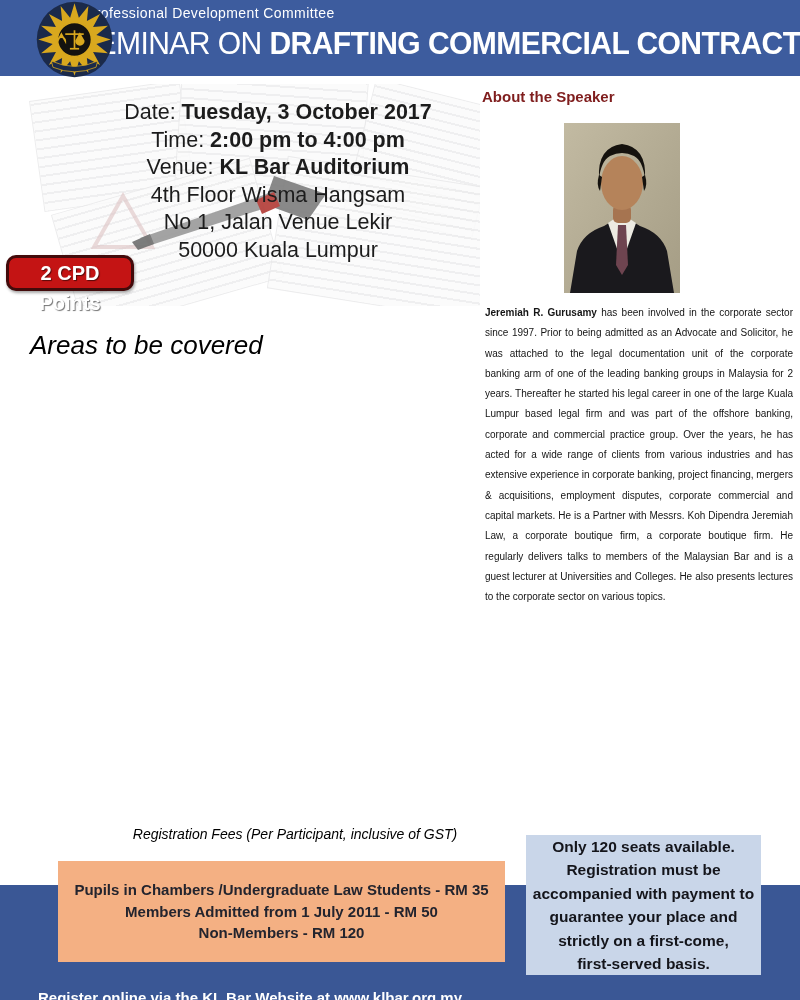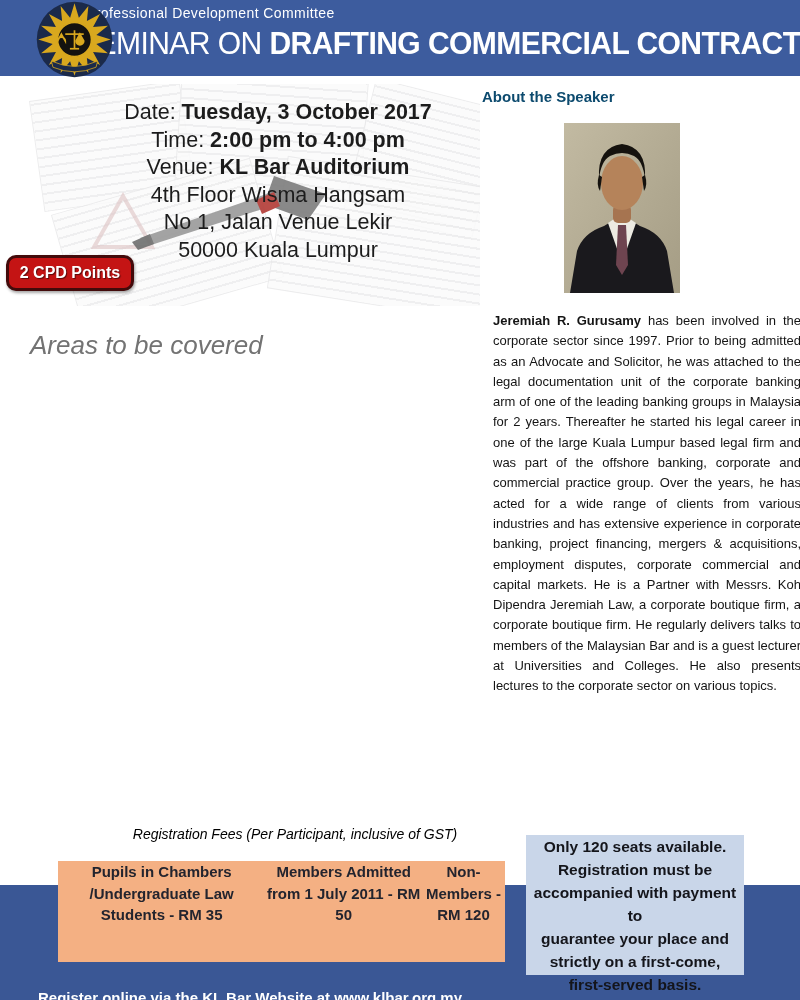--- a/index.html
+++ b/index.html
@@ -26,46 +26,46 @@
   .s4{left:36px;top:100px;width:205px;height:122px;transform:rotate(-16deg);}
   .s5{left:248px;top:88px;width:215px;height:132px;transform:rotate(9deg);}
   .triangle-graphic{position:absolute;left:62px;top:108px;width:66px;height:60px;opacity:.55;}
   .dart-graphic{position:absolute;left:100px;top:76px;width:210px;height:110px;opacity:.9;}
   
   .event-block{position:absolute;left:100px;top:99px;width:356px;text-align:right;
     font-size:21.5px;color:#1c1c1c;}
   .event-line{line-height:27.5px;white-space:nowrap;text-align:center;}
   .event-line b{font-weight:700;}
   .cpd-badge{position:absolute;left:6px;top:255px;width:122px;height:30px;background:#c41414;
-    border:3px solid #430b0b;border-radius:10px;color:#fff;font-weight:700;font-size:16px;
+    border:3px solid #430b0b;border-radius:10px;color:#fff;font-weight:700;font-size:20px;
     text-align:center;line-height:30px;text-shadow:1px 1px 1px rgba(0,0,0,.55);
     box-shadow:1px 2px 3px rgba(0,0,0,.35);}
   
-  .areas-heading{position:absolute;left:30px;top:330px;font-style:italic;font-size:26px;color:#737373;}
+  .areas-heading{position:absolute;left:30px;top:330px;font-style:italic;font-size:26px;color:#000000;}
   .areas-list{position:absolute;left:56px;top:380px;width:335px;margin:0;padding:0;list-style:none;
     font-size:24.5px;color:#0d0d0d;}
   .areas-list li{position:relative;padding-left:26px;margin-bottom:6px;line-height:32px;}
   .areas-list li::before{content:"";position:absolute;left:2px;top:12px;width:9px;height:9px;
     border-radius:50%;background:#0d0d0d;}
   
-  .speaker-heading{position:absolute;left:482px;top:88px;font-size:15px;font-weight:700;color:#0c4a6e;}
+  .speaker-heading{position:absolute;left:482px;top:88px;font-size:15px;font-weight:700;color:#7f1d1d;}
   .speaker-photo{position:absolute;left:564px;top:123px;width:116px;height:170px;}
-  .bio{position:absolute;left:481px;top:299px;width:308px;margin:12px;font-size:13px;
+  .bio{position:absolute;left:481px;top:299px;width:308px;margin:4px;font-size:10px;
     line-height:20.3px;text-align:justify;color:#141414;}
   .bio b{font-weight:700;}
   
   .fees-heading{position:absolute;left:60px;top:826px;width:470px;text-align:center;
     font-size:14px;color:#000;font-style:italic;}
   .footer-band{position:absolute;left:0;top:885px;width:800px;height:115px;background:#3a5795;}
   .fees-box{position:absolute;left:58px;top:861px;width:447px;height:101px;background:#f4b083;
     color:#23242e;font-weight:700;font-size:15px;text-align:center;
-    display:flex;justify-content:center;line-height:21.6px;}
-  .seats-box{position:absolute;left:526px;top:835px;width:218px;height:140px;background:#c9d6e9;
+    display:flex;flex-direction:column;justify-content:center;line-height:21.6px;}
+  .seats-box{position:absolute;left:526px;top:835px;width:235px;height:140px;background:#c9d6e9;
     color:#14151b;font-weight:700;font-size:15.5px;text-align:center;
-    display:flex;flex-direction:column;justify-content:flex-start;line-height:23px;}
+    display:flex;flex-direction:column;justify-content:space-between;line-height:23px;}
   .register-line{position:absolute;left:35px;top:989px;width:430px;text-align:center;
     color:#ffffff;font-weight:700;font-size:15px;white-space:nowrap;}
 </style>
 </head>
 <body>
 
 <div class="page">
 
   <div class="banner">
     <div class="committee">Professional Development Committee</div>

